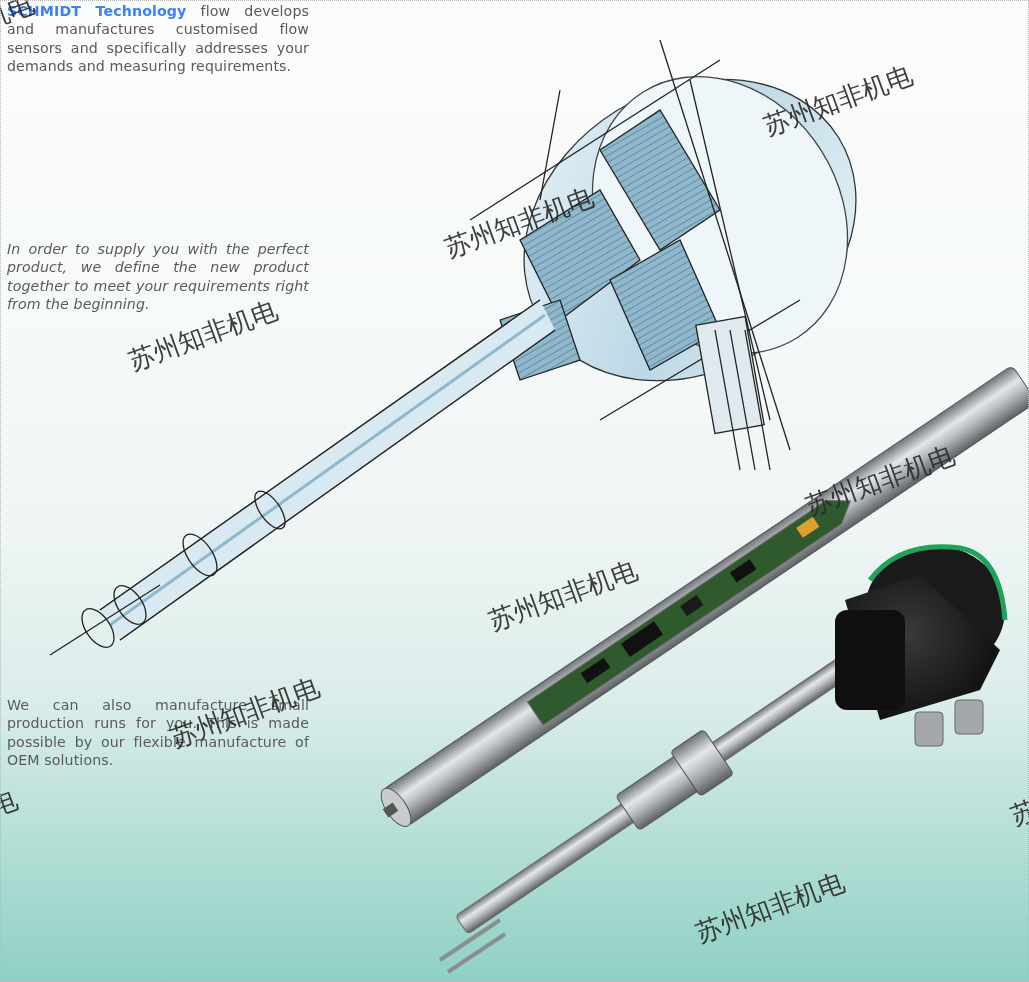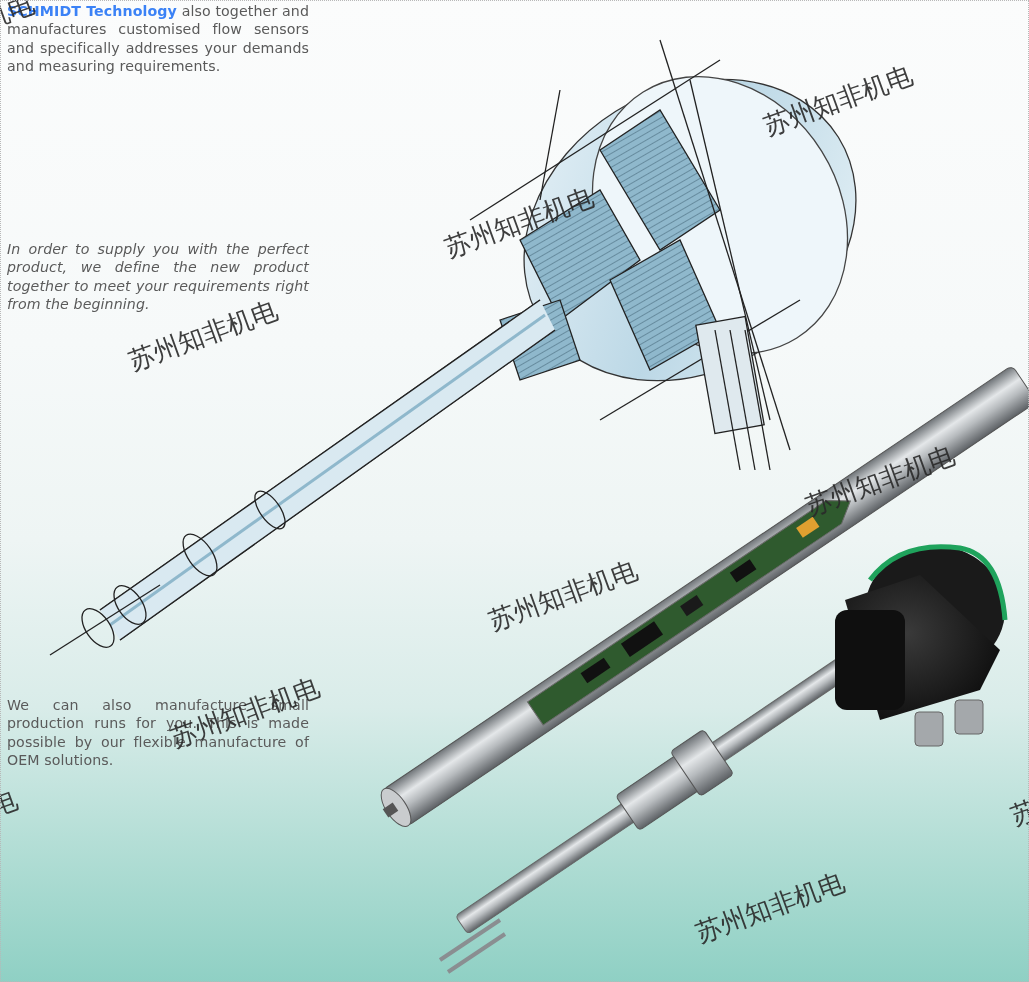--- a/index.html
+++ b/index.html
@@ -118,21 +118,21 @@
       <path d="M870 580 Q900 540 960 548 Q1000 555 1005 620" stroke="#1fa35c" stroke-width="5" fill="none"></path>
       <path d="M845 600 L920 575 L1000 650 L980 690 L880 720 Z" fill="url(#head)"></path>
       <rect x="835" y="610" width="70" height="100" rx="12" fill="#0f0f0f"></rect>
 
       <rect x="915" y="712" width="28" height="34" rx="4" fill="#a4a8ab" stroke="#666"></rect>
       <rect x="955" y="700" width="28" height="34" rx="4" fill="#a4a8ab" stroke="#666"></rect>
     </g>
   </g>
 </svg>
 
-<div class="para" id="p1"><b>SCHMIDT Technology</b><span> also together and manufactures customised flow sensors and specifically addresses your demands and measuring requirements.</span></div>
+<div class="para" id="p1"><b>SCHMIDT Technology</b><span> flow develops and manufactures customised flow sensors and specifically addresses your demands and measuring requirements.</span></div>
 
 <div class="para" id="p2"><span>In order to supply you with the perfect product, we define the new product together to meet your requirements right from the beginning.</span></div>
 
 <div class="para" id="p3"><span>We can also manufacture small production runs for you. This is made possible by our flexible manufacture of OEM solutions.</span></div>
 
 <div class="wm" style="left:765px; top:110px; transform:rotate(-20deg);">苏州知非机电</div>
 <div class="wm" style="left:446px; top:232px; transform:rotate(-20deg);">苏州知非机电</div>
 <div class="wm" style="left:130px; top:345px; transform:rotate(-20deg);">苏州知非机电</div>
 <div class="wm" style="left:807px; top:490px; transform:rotate(-20deg);">苏州知非机电</div>
 <div class="wm" style="left:490px; top:605px; transform:rotate(-20deg);">苏州知非机电</div>

